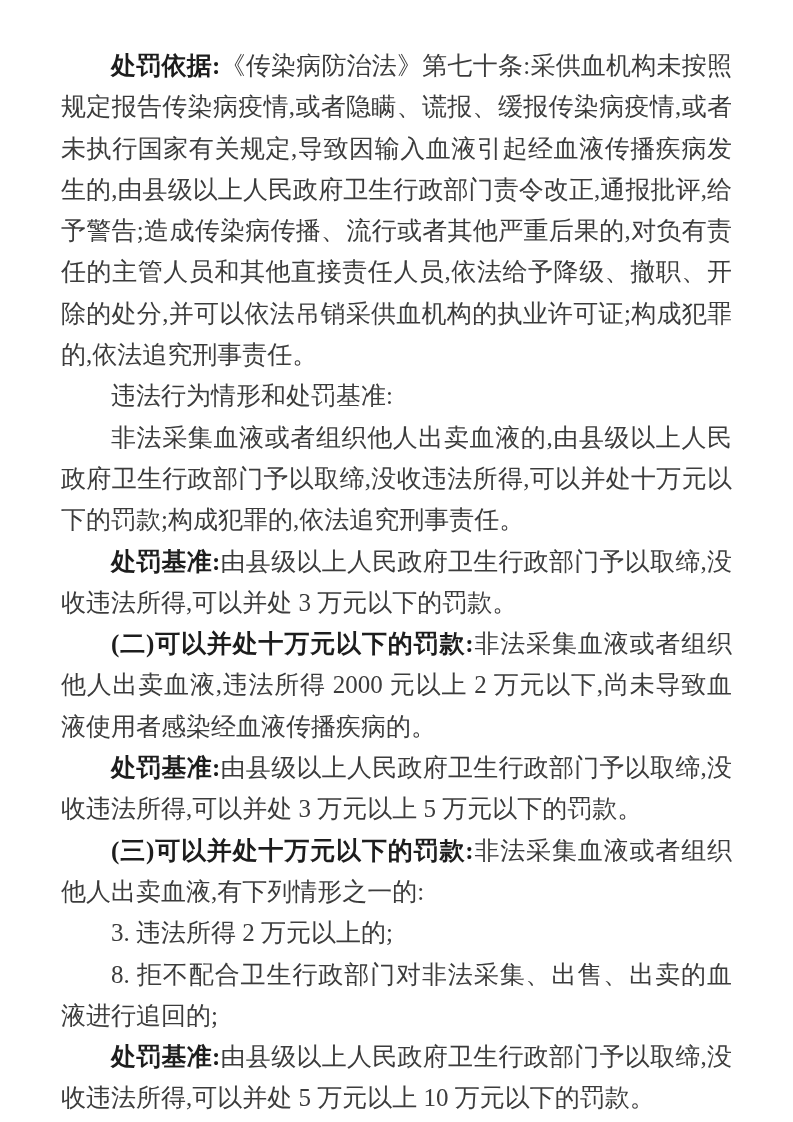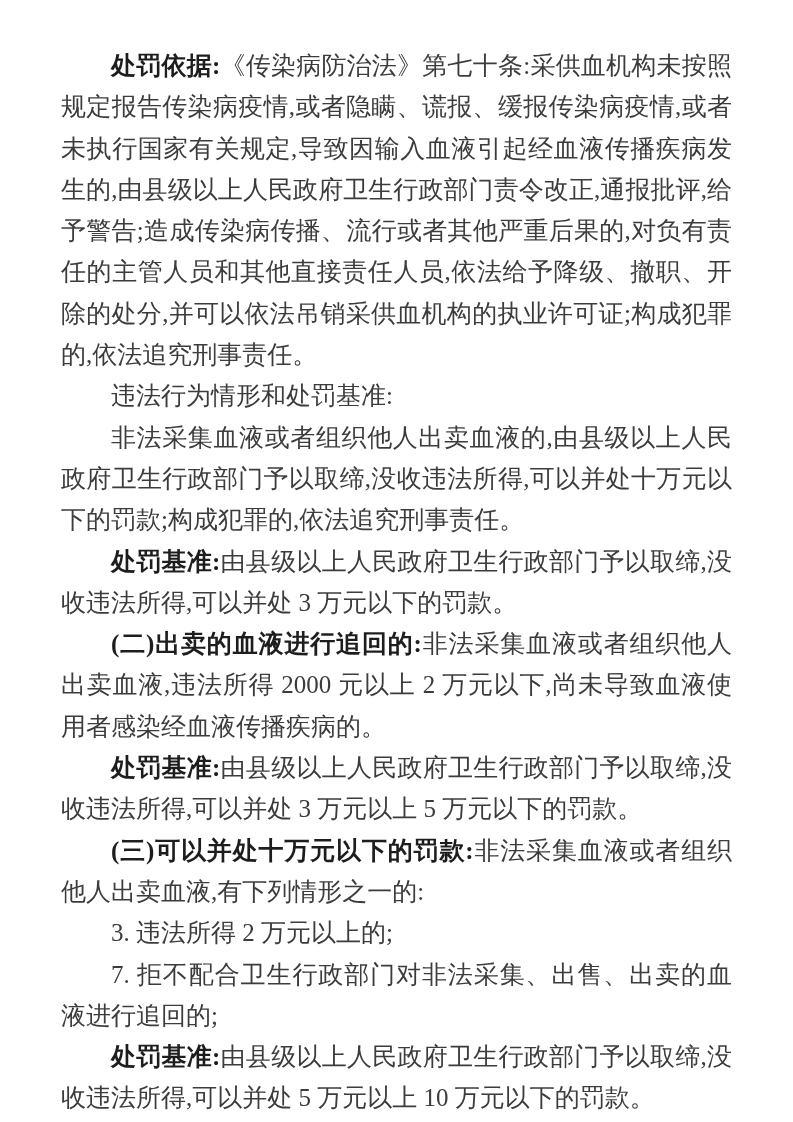--- a/index.html
+++ b/index.html
@@ -43,26 +43,26 @@
 
   <p><span class="para-label">处罚依据:</span><span>《传染病防治法》第七十条:采供血机构未按照规定报告传染病疫情,或者隐瞒、谎报、缓报传染病疫情,或者未执行国家有关规定,导致因输入血液引起经血液传播疾病发生的,由县级以上人民政府卫生行政部门责令改正,通报批评,给予警告;造成传染病传播、流行或者其他严重后果的,对负有责任的主管人员和其他直接责任人员,依法给予降级、撤职、开除的处分,并可以依法吊销采供血机构的执业许可证;构成犯罪的,依法追究刑事责任。</span></p>
 
   <p><span>违法行为情形和处罚基准:</span></p>
 
   <p><span>非法采集血液或者组织他人出卖血液的,由县级以上人民政府卫生行政部门予以取缔,没收违法所得,可以并处十万元以下的罚款;构成犯罪的,依法追究刑事责任。</span></p>
 
 
   <p><span class="para-label">处罚基准:</span><span>由县级以上人民政府卫生行政部门予以取缔,没收违法所得,可以并处 3 万元以下的罚款。</span></p>
 
-  <p><span class="para-label">(二)出卖的血液进行追回的:</span><span>非法采集血液或者组织他人出卖血液,违法所得 2000 元以上 2 万元以下,尚未导致血液使用者感染经血液传播疾病的。</span></p>
+  <p><span class="para-label">(二)可以并处十万元以下的罚款:</span><span>非法采集血液或者组织他人出卖血液,违法所得 2000 元以上 2 万元以下,尚未导致血液使用者感染经血液传播疾病的。</span></p>
 
   <p><span class="para-label">处罚基准:</span><span>由县级以上人民政府卫生行政部门予以取缔,没收违法所得,可以并处 3 万元以上 5 万元以下的罚款。</span></p>
 
   <p><span class="para-label">(三)可以并处十万元以下的罚款:</span><span>非法采集血液或者组织他人出卖血液,有下列情形之一的:</span></p>
 
   <p><span>3. 违法所得 2 万元以上的;</span></p>
 
-  <p><span>7. 拒不配合卫生行政部门对非法采集、出售、出卖的血液进行追回的;</span></p>
+  <p><span>8. 拒不配合卫生行政部门对非法采集、出售、出卖的血液进行追回的;</span></p>
 
 
   <p><span class="para-label">处罚基准:</span><span>由县级以上人民政府卫生行政部门予以取缔,没收违法所得,可以并处 5 万元以上 10 万元以下的罚款。</span></p>
 
 </div>
 
 </body></html>

